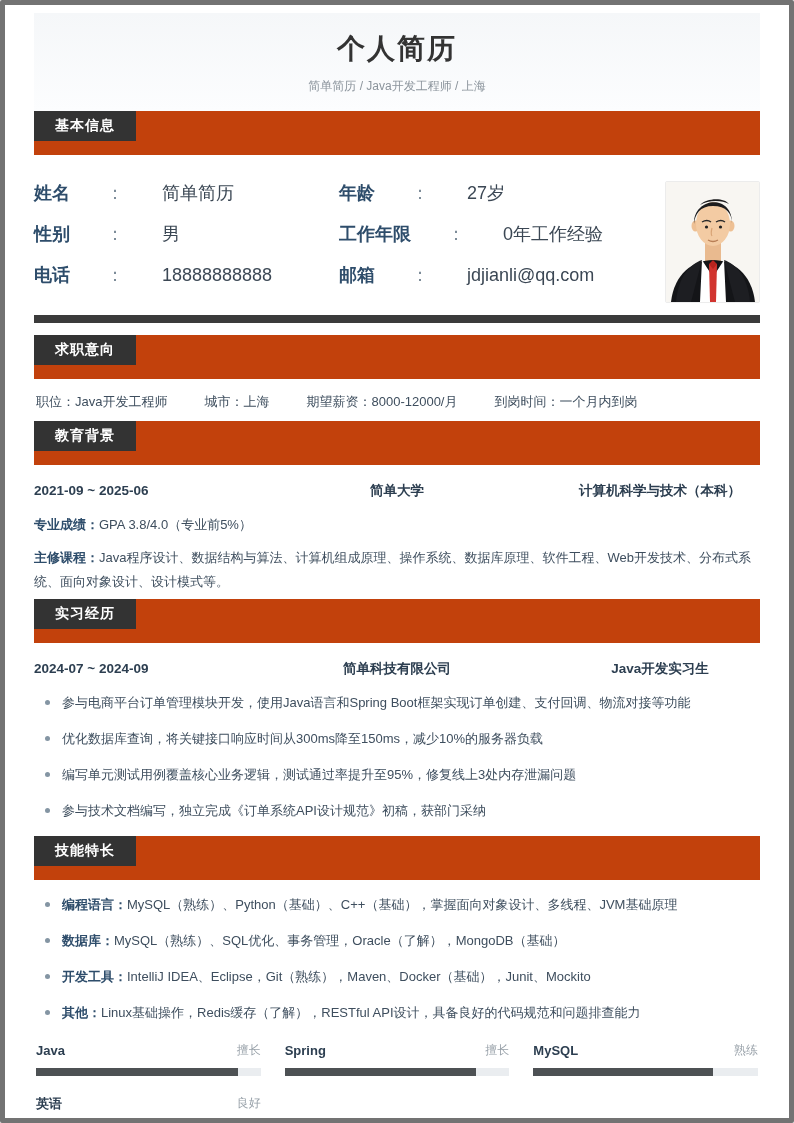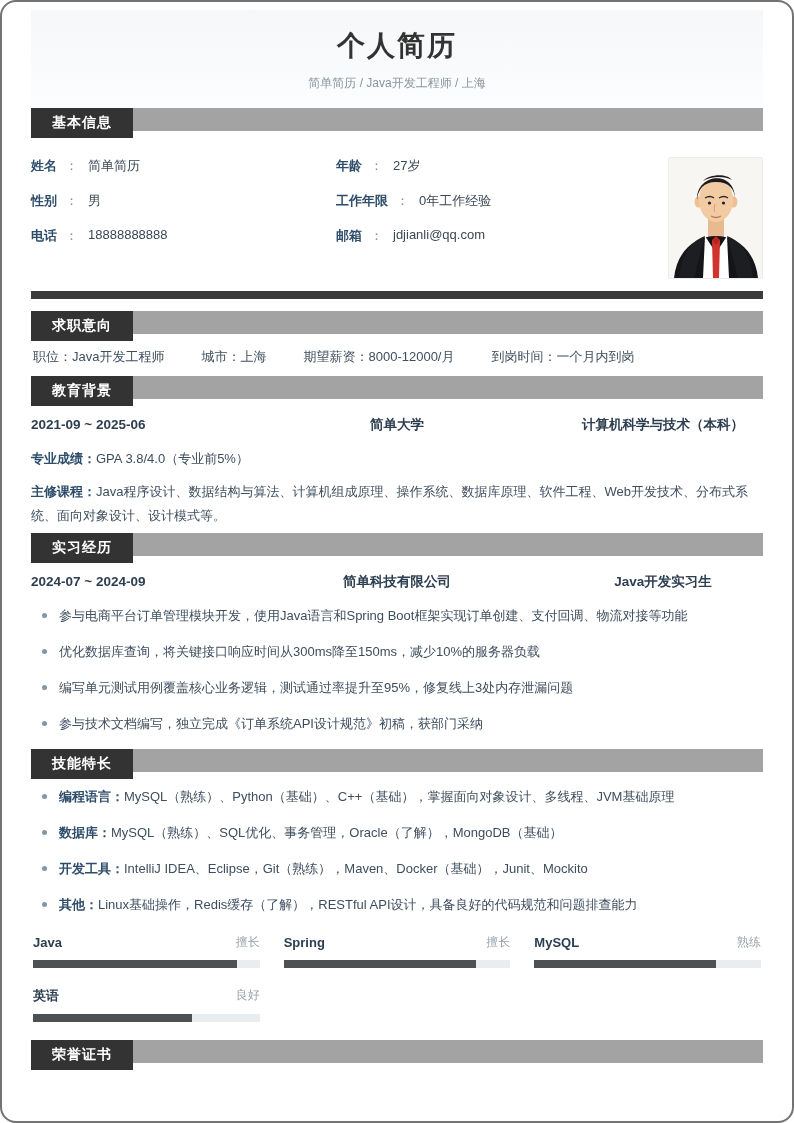--- a/index.html
+++ b/index.html
@@ -1,45 +1,45 @@
 <!DOCTYPE html>
 <html><head>
 <meta charset="utf-8">
 <style>
   * { margin:0; padding:0; box-sizing:border-box; }
   html,body { background:#ffffff; font-family:"Liberation Sans","DejaVu Sans",sans-serif; }
   .page {
     width:794px; height:1123px; margin:0 auto; background:#ffffff;
-    border:2px solid #737373; border-radius:16px; overflow:hidden;
+    border:5px solid #737373; border-radius:2px; overflow:hidden;
     box-shadow:0 1px 3px rgba(0,0,0,.06);
   }
   .content { padding:0 29px; }
 
   
   .header {
     margin-top:8px; padding:17px 0 16px;
     background:linear-gradient(#f5f7f9,#fcfdfe); text-align:center;
   }
   .title { font-size:28px; font-weight:bold; color:#333333; letter-spacing:2px; }
   .subtitle { margin-top:10px; font-size:12px; color:#8b949c; }
 
   
-  .section-bar { background:#a3a3a3; height:23px; display:flex; }
+  .section-bar { background:#c2410c; height:44px; display:flex; }
   .section-badge {
     background:#333333; color:#ffffff; width:102px; height:30px;
     display:flex; align-items:center; justify-content:center;
     font-size:14px; font-weight:bold; letter-spacing:1px;
   }
 
   
   .basic-wrap { display:flex; margin-top:26px; }
   .basic-cols { display:flex; flex:1; }
   .basic-col { display:flex; flex-direction:column; gap:17px; }
   .basic-col.c1 { width:305px; }
-  .field { font-size:13px; display:flex; align-items:flex-start; }
+  .field { font-size:18px; display:flex; align-items:center;gap:28px; }
   .field .lbl { font-weight:bold; color:#2e4d6b; }
   .field .colon { color:#7d8c99; margin:0 10px 0 8px; }
   .field .val { color:#3b4754; }
   .photo-box { width:95px; height:122px; margin-left:12px; border:1px solid #ececec; border-radius:2px; overflow:hidden; flex:none; }
   .photo-box svg { display:block; }
 
   .divider { height:8px; background:#3b3b3b; margin-top:12px; }
   .gap12 { margin-top:12px; }
 
   

